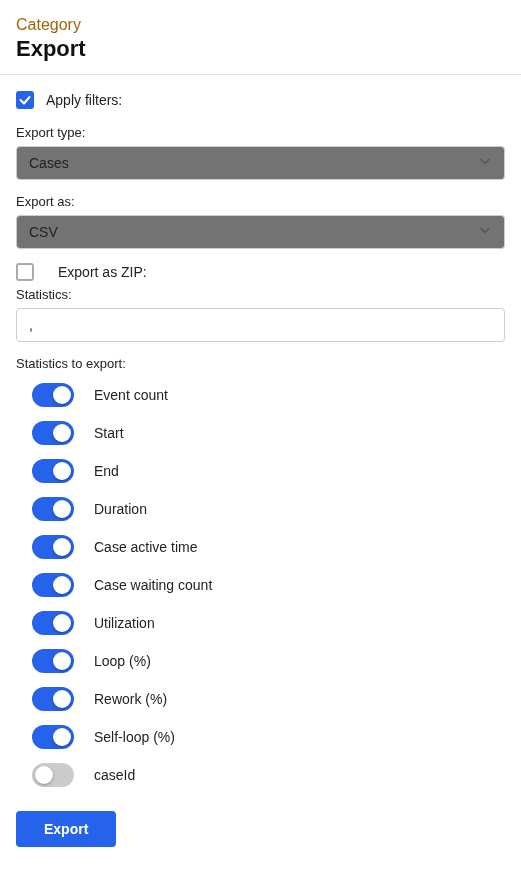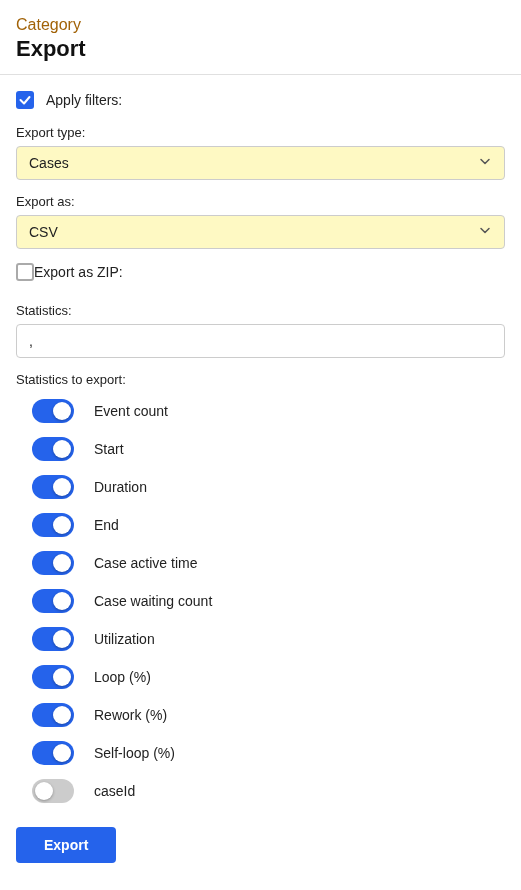--- a/index.html
+++ b/index.html
@@ -95,42 +95,42 @@
 
     .select-wrapper {
       position: relative;
     }
 
     .select-box {
       width: 100%;
       padding: 8px 36px 8px 12px;
       border: 1px solid #ccc;
       border-radius: 4px;
-      background: #fef9c3;
+      background: #737373;
       font-size: 14px;
       color: #222;
       appearance: none;
       cursor: pointer;
       outline: none;
     }
 
     .select-chevron {
       position: absolute;
       right: 12px;
       top: 50%;
       transform: translateY(-50%);
       pointer-events: none;
       color: #555;
     }
 
     .export-zip-row {
       display: flex;
       align-items: center;
-      gap: 0;
-      margin-bottom: 22px;
+      gap: 24px;
+      margin-bottom: 6px;
     }
 
     .delimiter-input {
       width: 100%;
       padding: 8px 12px;
       border: 1px solid #ccc;
       border-radius: 4px;
       font-size: 14px;
       color: #222;
       outline: none;
@@ -291,28 +291,28 @@
             <div class="toggle-track"></div>
             <div class="toggle-thumb"></div>
           </div>
           <span class="stat-name">Start</span>
         </div>
         <div class="stat-row">
           <div class="toggle">
             <div class="toggle-track"></div>
             <div class="toggle-thumb"></div>
           </div>
+          <span class="stat-name">End</span>
+        </div>
+        <div class="stat-row">
+          <div class="toggle">
+            <div class="toggle-track"></div>
+            <div class="toggle-thumb"></div>
+          </div>
           <span class="stat-name">Duration</span>
-        </div>
-        <div class="stat-row">
-          <div class="toggle">
-            <div class="toggle-track"></div>
-            <div class="toggle-thumb"></div>
-          </div>
-          <span class="stat-name">End</span>
         </div>
         <div class="stat-row">
           <div class="toggle">
             <div class="toggle-track"></div>
             <div class="toggle-thumb"></div>
           </div>
           <span class="stat-name">Case active time</span>
         </div>
         <div class="stat-row">
           <div class="toggle">

